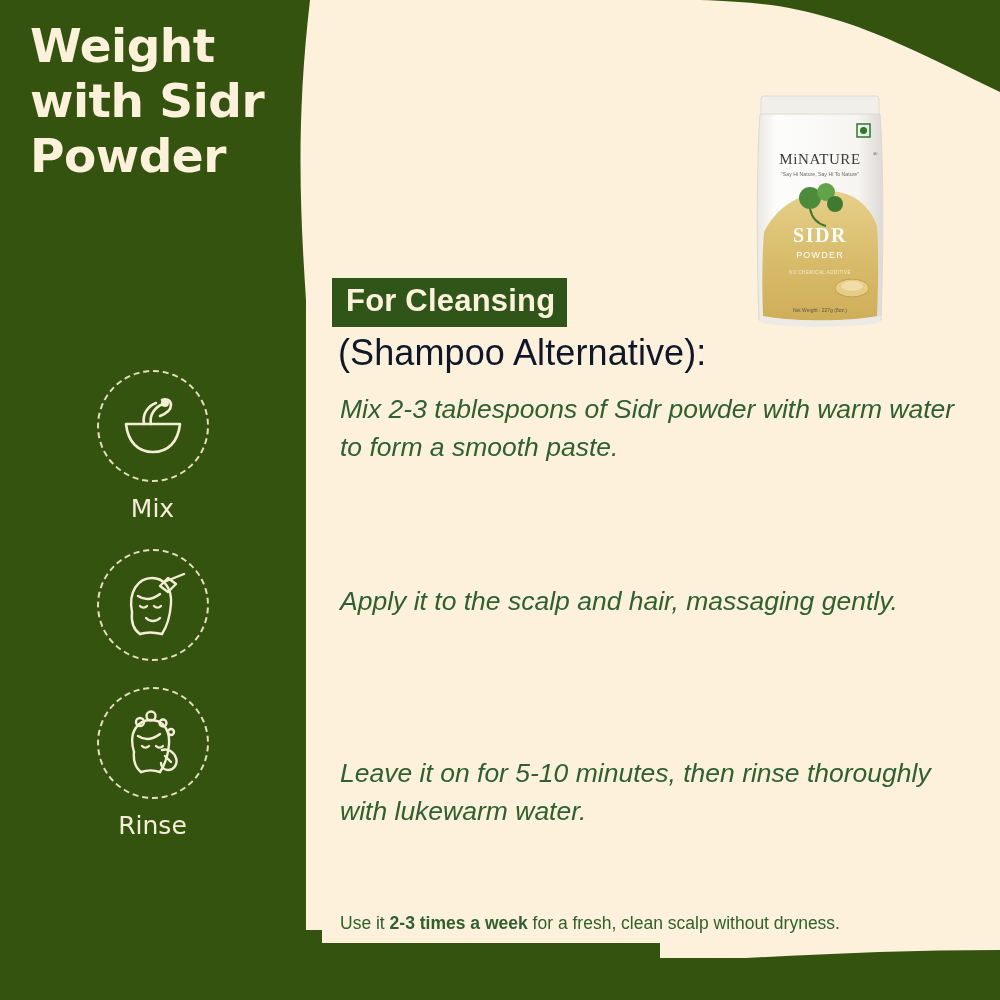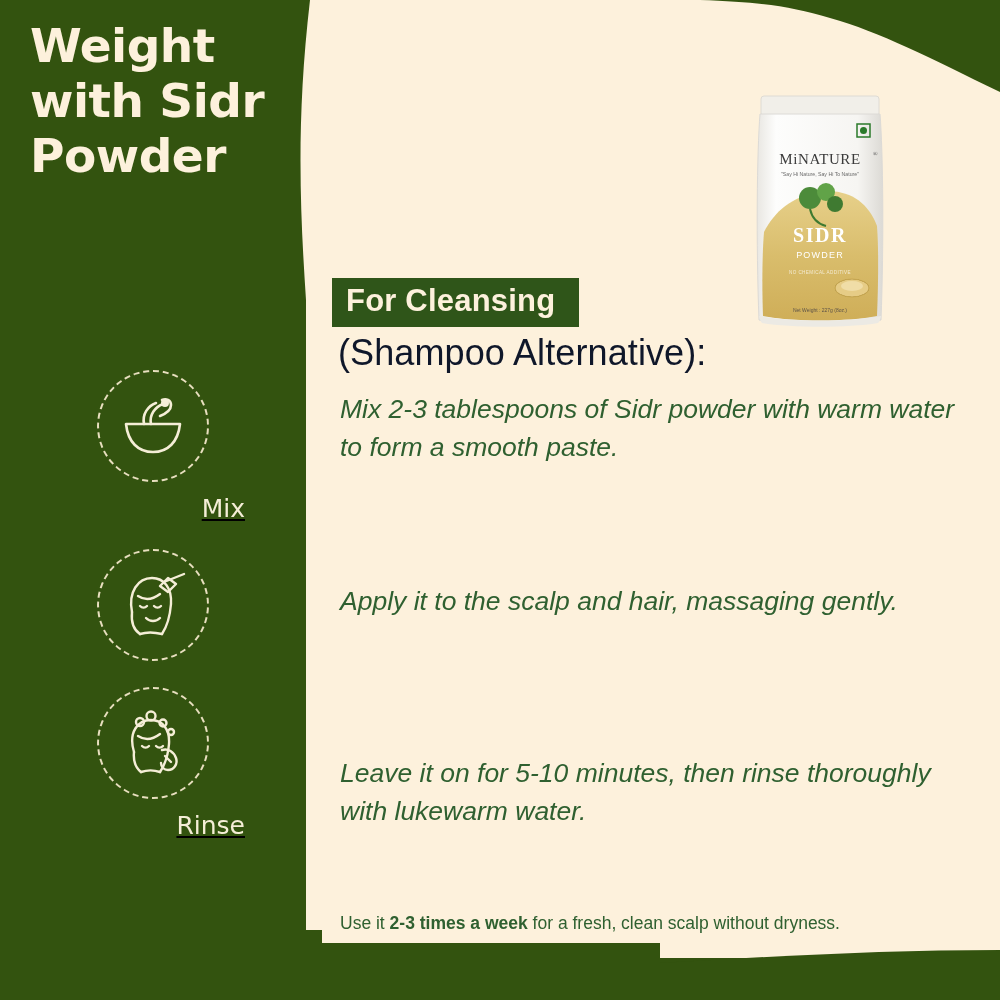--- a/index.html
+++ b/index.html
@@ -47,22 +47,21 @@
   
   .steps {
     position: absolute;
     left: 60px;
     top: 370px;
     width: 185px;
   }
   .step {
     width: 185px;
     margin-bottom: 26px;
-    text-align: right;
-    text-decoration: underline;
+    text-align: center;
   }
   .step-circle {
     width: 112px;
     height: 112px;
     margin: 0 auto;
     border-radius: 50%;
     border: 2px dashed #e8dfbf;
     display: flex;
     align-items: center;
     justify-content: center;
@@ -86,21 +85,21 @@
   }
 
   .ribbon {
     position: absolute;
     left: 32px;
     top: 278px;
     background: #2f5519;
     color: #fdf1dc;
     font-size: 31px;
     font-weight: bold;
-    padding: 5px 24px 8px 14px;
+    padding: 5px 12px 8px 14px;
     font-family: "Liberation Sans", sans-serif;
     letter-spacing: 0.2px;
   }
   .sub-head {
     position: absolute;
     left: 38px;
     top: 332px;
     color: #0f172a;
     font-size: 36px;
     font-family: "Liberation Sans", sans-serif;

